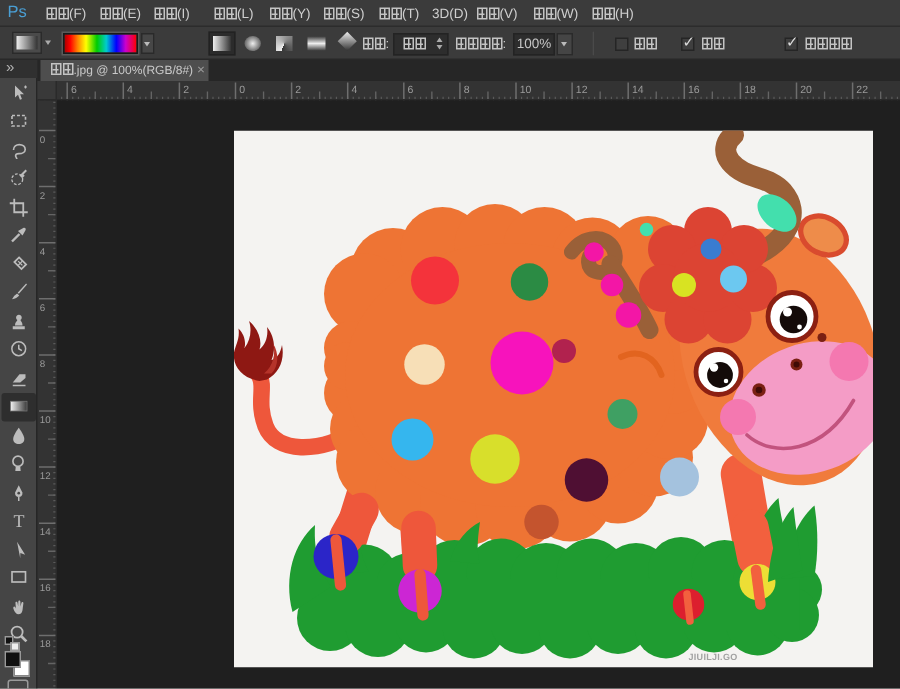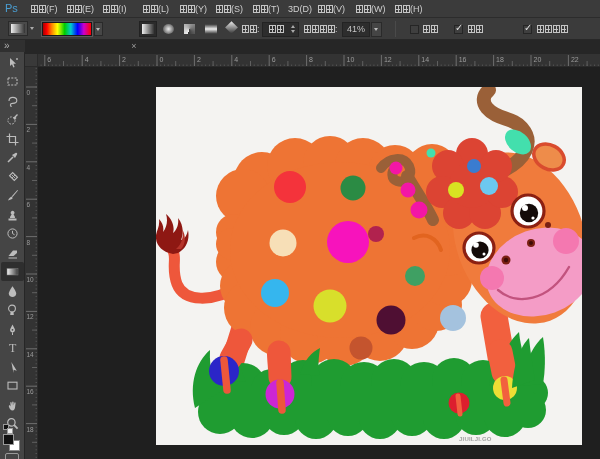--- a/index.html
+++ b/index.html
@@ -35,21 +35,21 @@
 <div class="abs" style="left:142px;top:6px;width:12px;height:10px;background:linear-gradient(90deg,#eee,#333)"></div>
 <div class="abs" style="left:163px;top:6px;width:11px;height:10px;background:radial-gradient(circle at 50% 50%,#eee,#333);border-radius:50%"></div>
 <div class="abs" style="left:184px;top:6px;width:11px;height:10px;background:conic-gradient(from 200deg,#eee,#333)"></div>
 <div class="abs" style="left:205px;top:6px;width:12px;height:10px;background:linear-gradient(180deg,#333,#eee,#333)"></div>
 <div class="abs" style="left:227px;top:5px;width:9px;height:9px;background:linear-gradient(135deg,#eee,#333);transform:rotate(45deg)"></div>
 <div class="ol" style="left:241px"><i class="c"></i><i class="c"></i>:</div>
 <div class="abs" style="left:262px;top:4px;width:37px;height:15px;background:#2d2d2d;border:1px solid #232323;color:#c6c6c6;font-size:9px;line-height:13px;padding-left:5px"><i class="c"></i><i class="c"></i></div>
 <div class="abs" style="left:291px;top:7px;width:0;height:0;border-left:2.5px solid transparent;border-right:2.5px solid transparent;border-bottom:3px solid #aaa"></div>
 <div class="abs" style="left:291px;top:12px;width:0;height:0;border-left:2.5px solid transparent;border-right:2.5px solid transparent;border-top:3px solid #aaa"></div>
 <div class="ol" style="left:303px"><i class="c"></i><i class="c"></i><i class="c"></i><i class="c"></i>:</div>
-<div class="abs" style="left:342px;top:4px;width:28px;height:15px;background:#2d2d2d;border:1px solid #232323;color:#c6c6c6;font-size:9px;line-height:13px;text-align:center">41%</div>
+<div class="abs" style="left:342px;top:4px;width:28px;height:15px;background:#2d2d2d;border:1px solid #232323;color:#c6c6c6;font-size:9px;line-height:13px;text-align:center">100%</div>
 <div class="abs" style="left:371px;top:4px;width:11px;height:15px;background:#454545;border:1px solid #2a2a2a"></div>
 <div class="abs" style="left:374px;top:10px;width:0;height:0;border-left:2.5px solid transparent;border-right:2.5px solid transparent;border-top:3px solid #bbb"></div>
 <div class="abs" style="left:395px;top:3px;width:1px;height:16px;background:#2e2e2e;border-right:1px solid #4a4a4a"></div>
 <div class="abs" style="left:410px;top:7px;width:9px;height:9px;background:#3f3f3f;border:1px solid #252525"></div>
 <div class="ol" style="left:422px"><i class="c"></i><i class="c"></i></div>
 <div class="abs" style="left:454px;top:7px;width:9px;height:9px;background:#3f3f3f;border:1px solid #252525"></div>
 <div class="abs" style="left:455px;top:4px;color:#ddd;font-size:10px">✓</div>
 <div class="ol" style="left:467px"><i class="c"></i><i class="c"></i></div>
 <div class="abs" style="left:523px;top:7px;width:9px;height:9px;background:#3f3f3f;border:1px solid #252525"></div>
 <div class="abs" style="left:524px;top:4px;color:#ddd;font-size:10px">✓</div>
@@ -136,20 +136,21 @@
         <circle cx="5.4" cy="5.4" r="3.7" fill="none" stroke="#bcbcbc" stroke-width="1.2"></circle>
         <path d="M8.2,8.2 L11.6,11.6" stroke="#bcbcbc" stroke-width="1.8"></path>
       </svg></div>
     <div style="position:absolute;left:3px;top:384px;width:6px;height:6px;border:1px solid #999;background:#111"></div>
     <div style="position:absolute;left:7px;top:388px;width:6px;height:6px;border:1px solid #999;background:#eee"></div>
     <div style="position:absolute;left:9px;top:400px;width:11px;height:11px;border:1px solid #888;background:#fff"></div>
     <div style="position:absolute;left:3px;top:394px;width:11px;height:11px;border:1px solid #999;background:#101010"></div>
     <div style="position:absolute;left:5px;top:413px;width:14px;height:9px;border:1px solid #9a9a9a;border-radius:2px"></div>
 </div>
 <div class="abs" style="left:25px;top:40px;width:575px;height:14px;background:#262626">
+<div class="abs" style="left:2px;top:0;width:112px;height:14px;background:#4E4E4E;color:#c9c9c9;font-size:8px;line-height:14px;padding-left:6px"><i class="c"></i><i class="c"></i>.jpg @ 100%(RGB/8#)</div>
 <div class="abs" style="left:103px;top:0;width:12px;height:14px;color:#9a9a9a;font-size:9px;line-height:13px;text-align:center">×</div>
 </div>
 <div class="abs" style="left:25px;top:54px;width:575px;height:13px">
     <svg width="575" height="13" style="display:block">
       <rect width="575" height="13" fill="#333333"></rect>
       <line x1="-2.6" y1="10.5" x2="-2.6" y2="13" stroke="#5a5a5a" stroke-width="0.8"></line>
       <line x1="1.1" y1="10.5" x2="1.1" y2="13" stroke="#5a5a5a" stroke-width="0.8"></line>
       <line x1="4.8" y1="10.5" x2="4.8" y2="13" stroke="#5a5a5a" stroke-width="0.8"></line>
       <line x1="8.6" y1="10.5" x2="8.6" y2="13" stroke="#5a5a5a" stroke-width="0.8"></line>
       <line x1="12.3" y1="10.5" x2="12.3" y2="13" stroke="#5a5a5a" stroke-width="0.8"></line>

